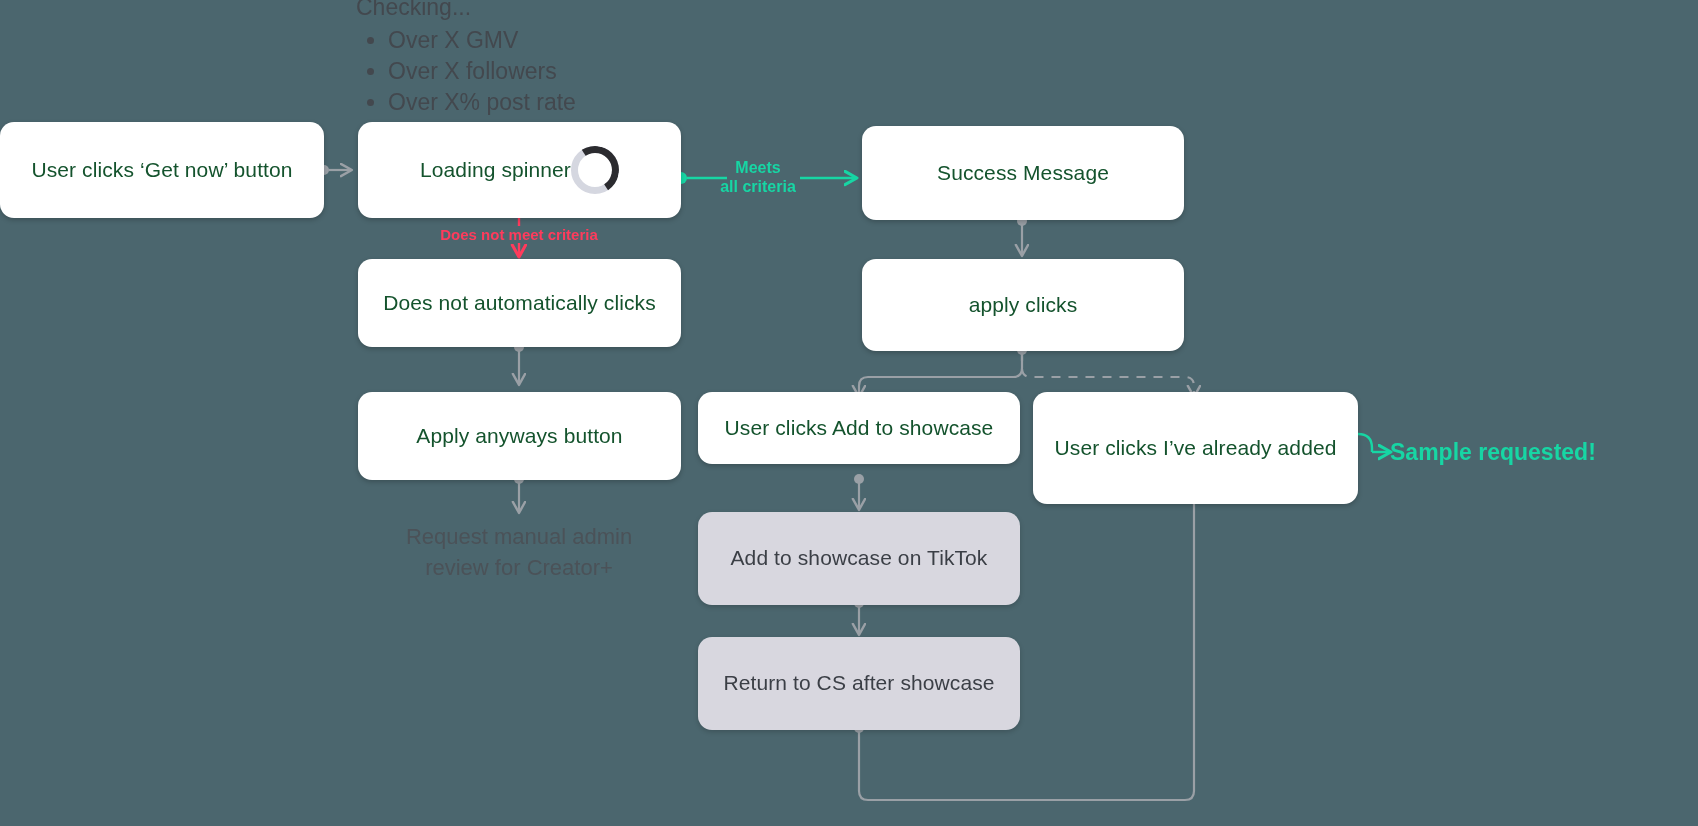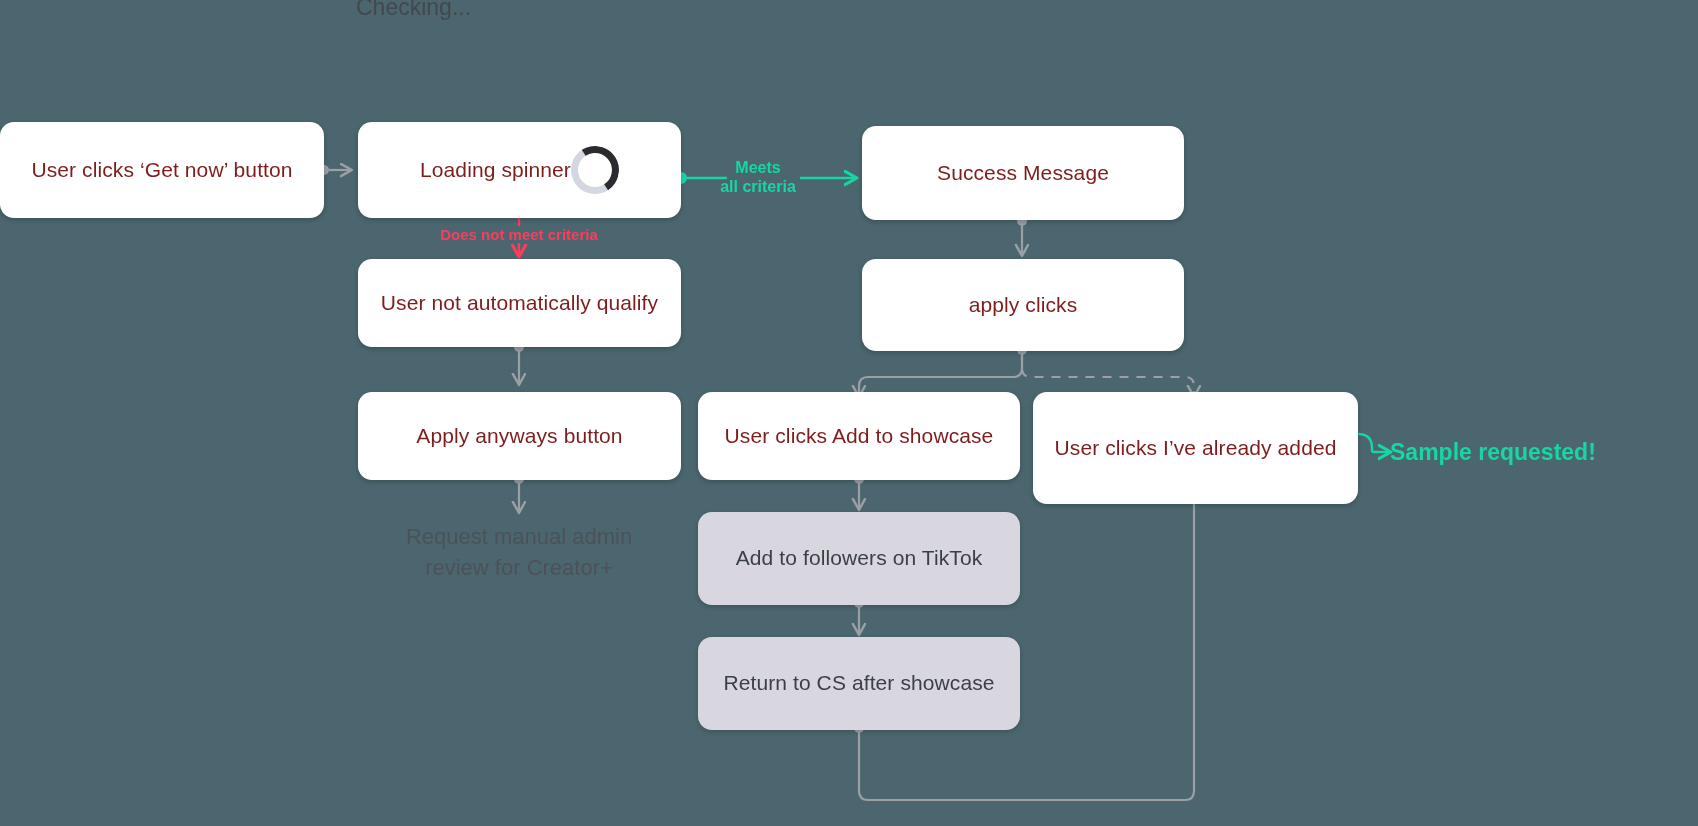--- a/index.html
+++ b/index.html
@@ -29,21 +29,21 @@
     box-sizing: border-box;
     display: flex;
     align-items: center;
     justify-content: center;
     border-radius: 14px;
     text-align: center;
     line-height: 1.25;
   }
   .node.white {
     background: #ffffff;
-    color: #7f1d1d;
+    color: #14532d;
     box-shadow: 0 2px 5px rgba(0,0,0,0.22);
     justify-content: center;
   }
   .node.grey {
     background: #d8d7df;
     color: #3b3f46;
     box-shadow: 0 2px 5px rgba(0,0,0,0.18);
   }
   .node-label {
     font-size: 21px;
@@ -202,20 +202,25 @@
     </g>
 
     <g>
       <path d="M1358,434 Q1372,434 1372,448 L1372,452" fill="none" stroke="#17d6a4" stroke-width="2.4"></path>
       <line x1="1372" y1="452" x2="1390" y2="452" stroke="#17d6a4" stroke-width="2.4" marker-end="url(#arrow-green)"></line>
     </g>
   </svg>
 
   <div class="checklist" style="left:356px; top:-6px;">
     <p class="ck-title">Checking...</p>
+    <ul>
+      <li>Over X GMV</li>
+      <li>Over X followers</li>
+      <li>Over X% post rate</li>
+    </ul>
   </div>
 
   <div class="node white" style="left:0px; top:122px; width:324px; height:96px;">
     <span class="node-label">User clicks ‘Get now’ button</span>
   </div>
 
   <div class="node white" style="left:358px; top:122px; width:323px; height:96px;">
     <div class="spinner-wrap">
       <span class="node-label">Loading spinner</span>
       <span class="spinner">
@@ -223,41 +228,41 @@
         <span class="arc"></span>
       </span>
     </div>
   </div>
 
   <div class="node white" style="left:862px; top:126px; width:322px; height:94px;">
     <span class="node-label">Success Message</span>
   </div>
 
   <div class="node white" style="left:358px; top:259px; width:323px; height:88px;">
-    <span class="node-label">User not automatically qualify</span>
+    <span class="node-label">Does not automatically clicks</span>
   </div>
 
   <div class="node white" style="left:862px; top:259px; width:322px; height:92px;">
     <span class="node-label">apply clicks</span>
   </div>
 
   <div class="node white" style="left:358px; top:392px; width:323px; height:88px;">
     <span class="node-label">Apply anyways button</span>
   </div>
 
-  <div class="node white" style="left:698px; top:392px; width:322px; height:88px;">
+  <div class="node white" style="left:698px; top:392px; width:322px; height:72px;">
     <span class="node-label">User clicks Add to showcase</span>
   </div>
 
   <div class="node white" style="left:1033px; top:392px; width:325px; height:112px;">
     <span class="node-label">User clicks I’ve already added</span>
   </div>
 
   <div class="node grey" style="left:698px; top:512px; width:322px; height:93px;">
-    <span class="node-label">Add to followers on TikTok</span>
+    <span class="node-label">Add to showcase on TikTok</span>
   </div>
 
   <div class="node grey" style="left:698px; top:637px; width:322px; height:93px;">
     <span class="node-label">Return to CS after showcase</span>
   </div>
 
   <div class="edge-label green" style="left:706px; top:158px; width:104px;">
     <div>Meets</div>
     <div>all criteria</div>
   </div>

